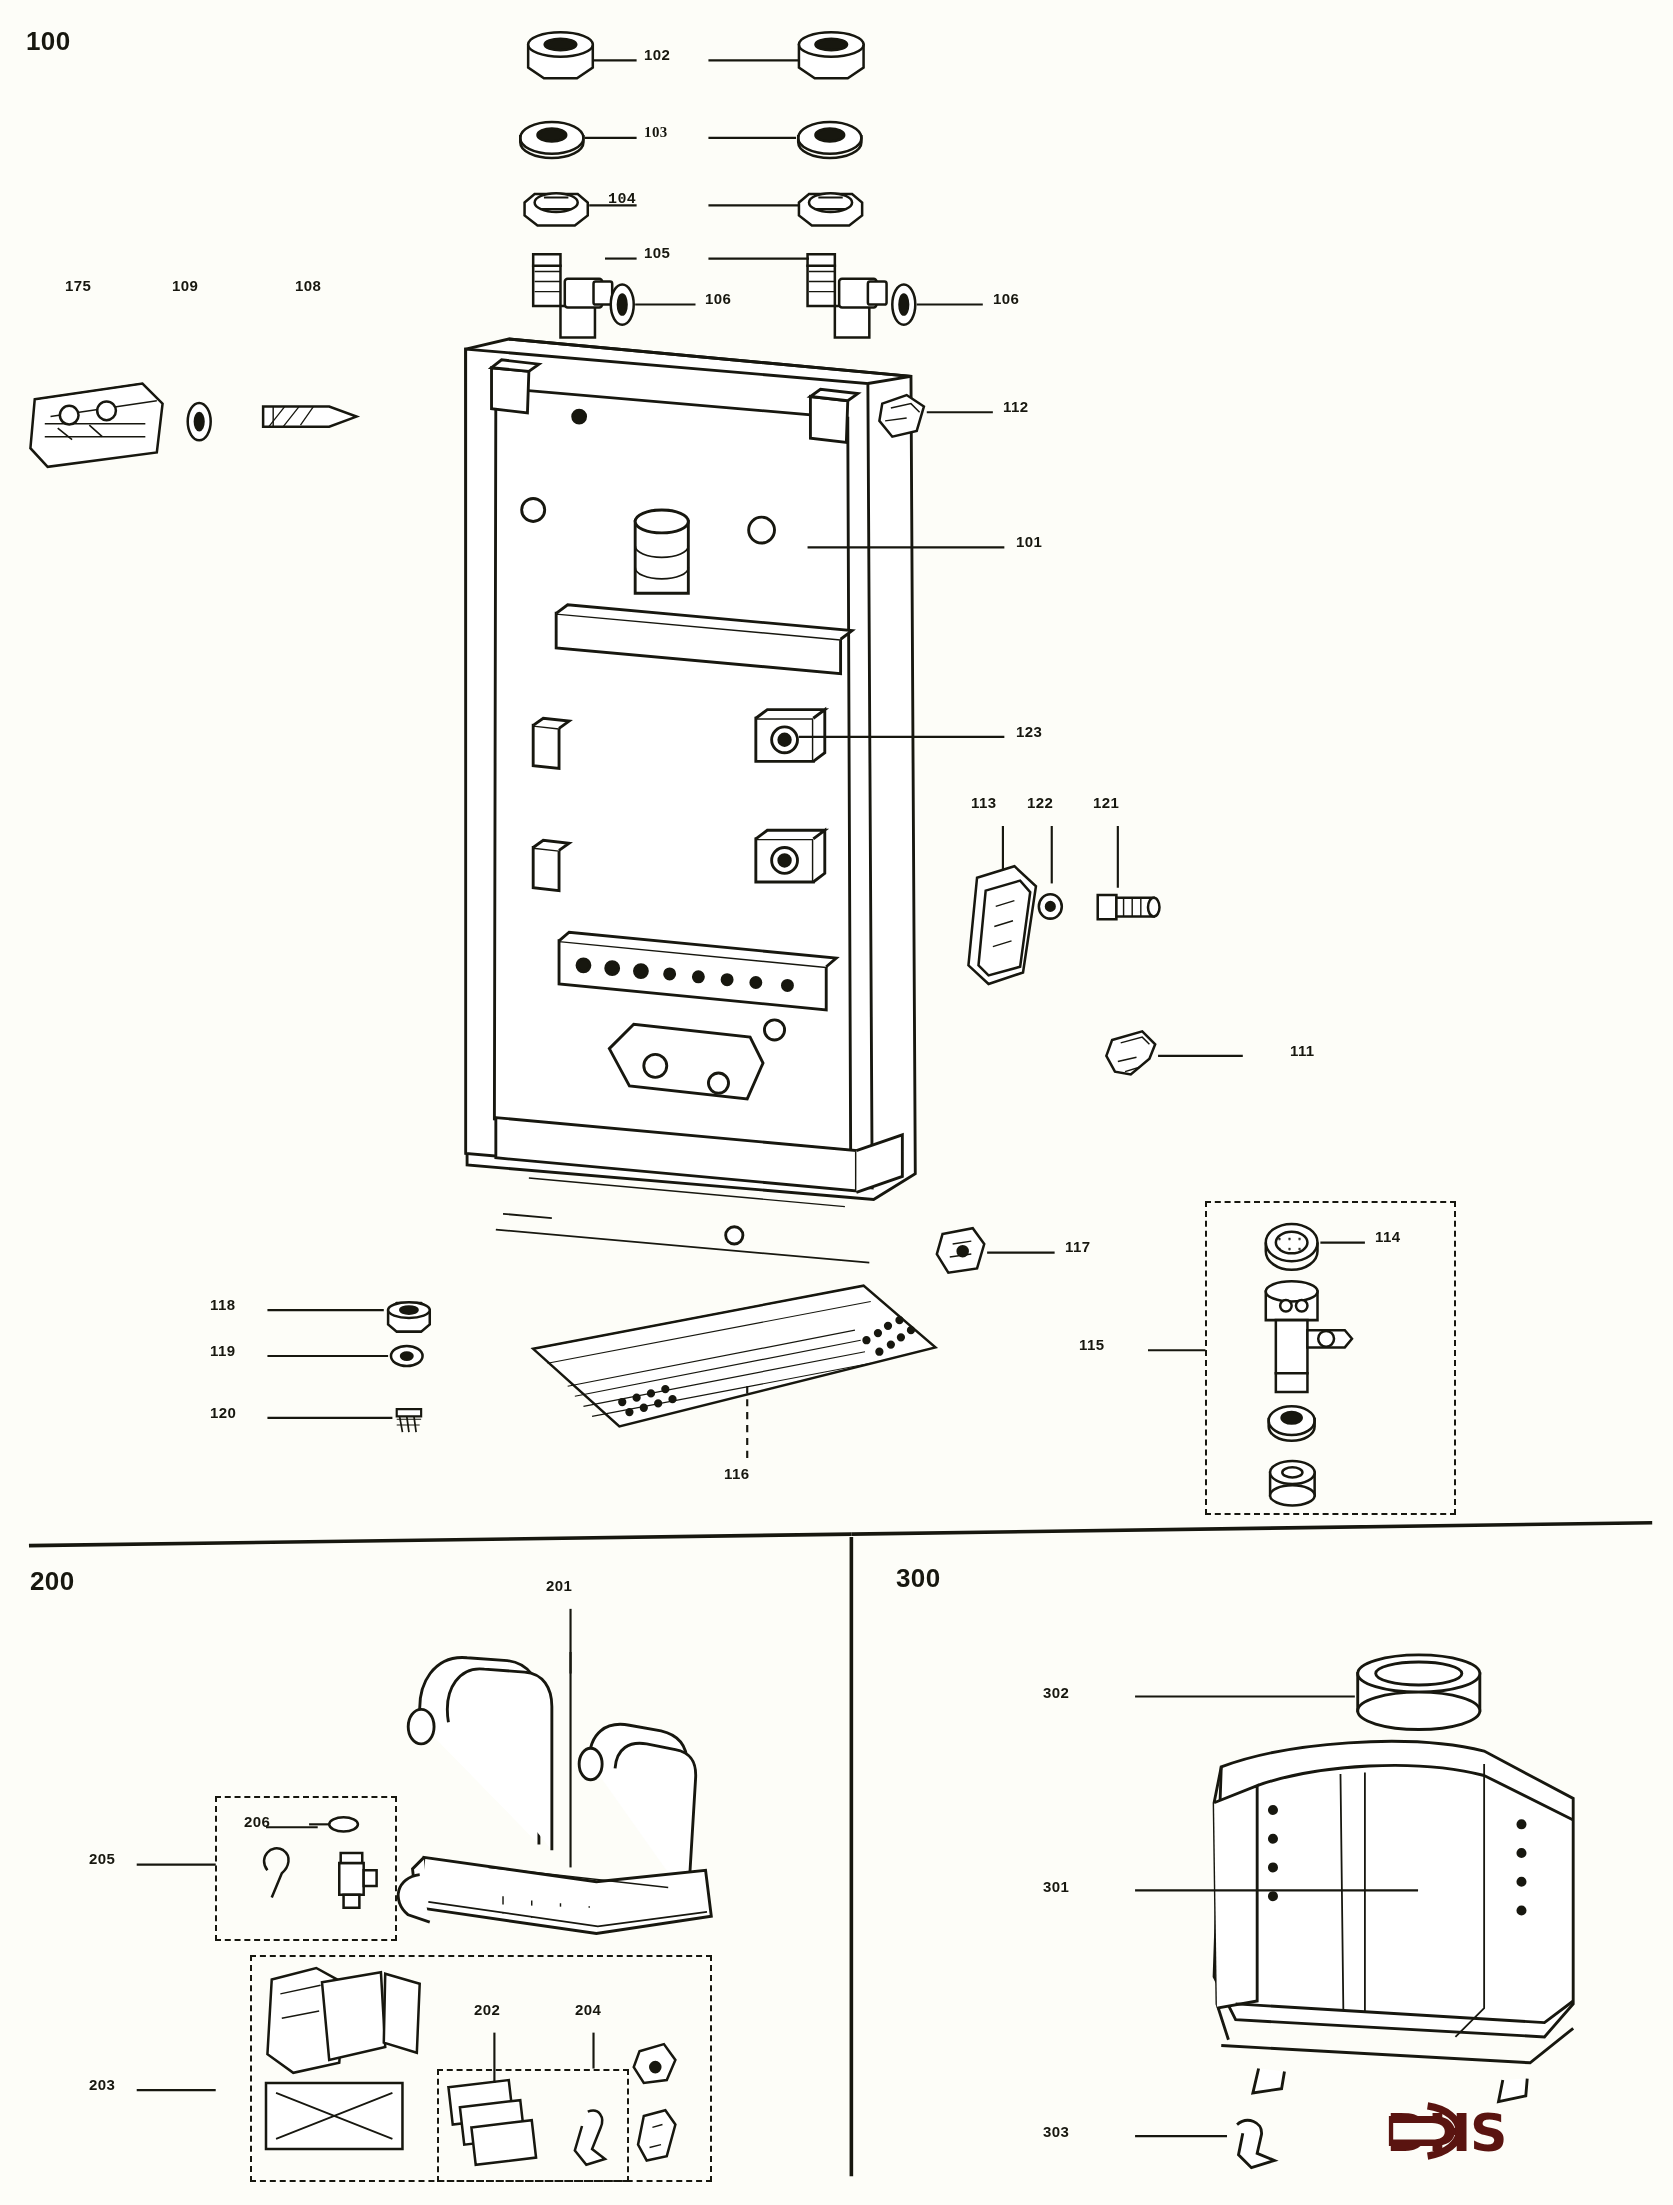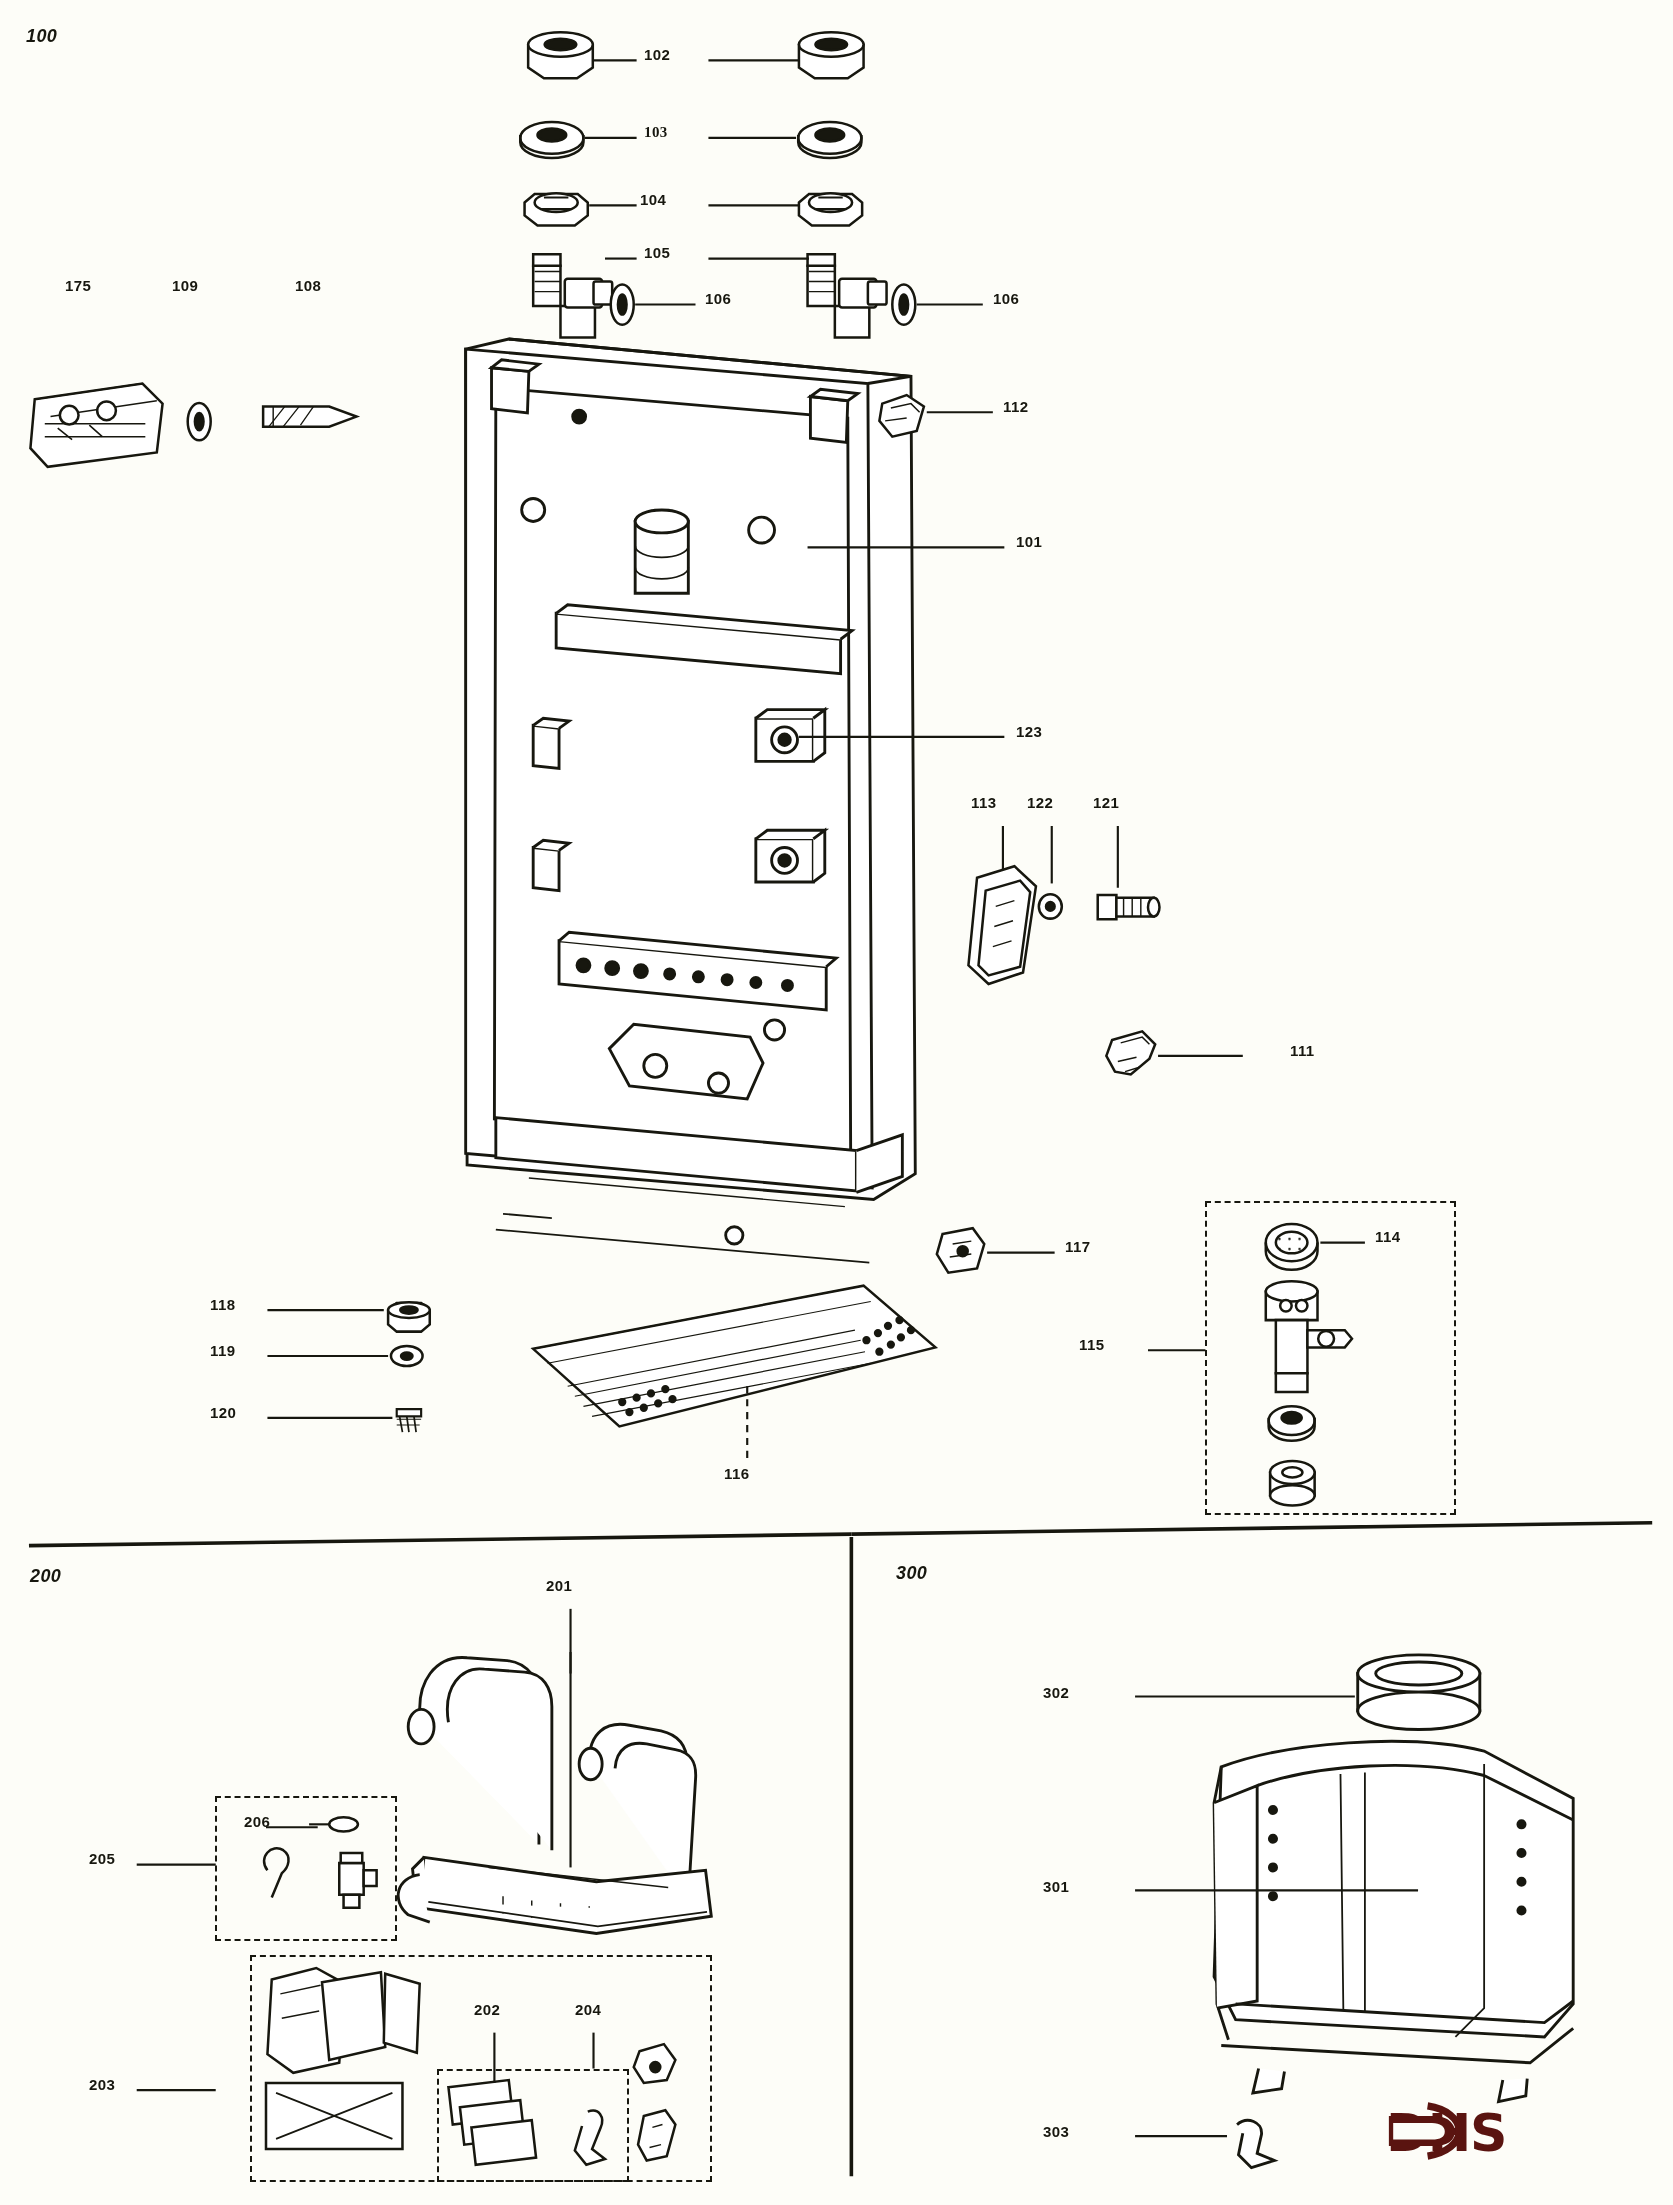--- a/index.html
+++ b/index.html
@@ -12,21 +12,21 @@
   }
   .sheet{position:absolute;inset:0;}
   .lbl{
     position:absolute;
     font-size:15px;
     font-weight:700;
     letter-spacing:0.4px;
     color:#17170f;
     white-space:nowrap;
   }
-  .lbl.big{font-size:18px;font-weight:700;font-style:italic;}
+  .lbl.big{font-size:26px;font-weight:700;}
   .dashbox{
     position:absolute;
     border:2.2px dashed #17170f;
   }
   svg{position:absolute;left:0;top:0;overflow:visible;}
   .logo{
     position:absolute;
     display:flex;
     align-items:center;
     gap:10px;
@@ -325,21 +325,21 @@
       <line x1="1598" y1="1880" x2="1678" y2="1880"></line>
       <line x1="372" y1="1824" x2="534" y2="1824"></line>
       <line x1="372" y1="1888" x2="540" y2="1888"></line>
       <line x1="372" y1="1974" x2="546" y2="1974"></line>
       <line x1="1040" y1="1930" x2="1040" y2="2030" stroke-dasharray="10 8"></line>
     </g>
   </svg>
 
   <div class="lbl" style="left:644px;top:46px;">102</div>
   <div class="lbl" style="left:644px;top:124px;font-family:Liberation Serif, serif;">103</div>
-  <div class="lbl" style="left:640px;top:191px;">104</div>
+  <div class="lbl" style="left:608px;top:191px;font-family:Liberation Mono, monospace;">104</div>
   <div class="lbl" style="left:644px;top:244px;">105</div>
   <div class="lbl" style="left:705px;top:290px;">106</div>
   <div class="lbl" style="left:993px;top:290px;">106</div>
 
   <div class="lbl" style="left:65px;top:277px;">175</div>
   <div class="lbl" style="left:172px;top:277px;">109</div>
   <div class="lbl" style="left:295px;top:277px;">108</div>
 
   <div class="lbl" style="left:1003px;top:398px;">112</div>
   <div class="lbl" style="left:1016px;top:533px;">101</div>

